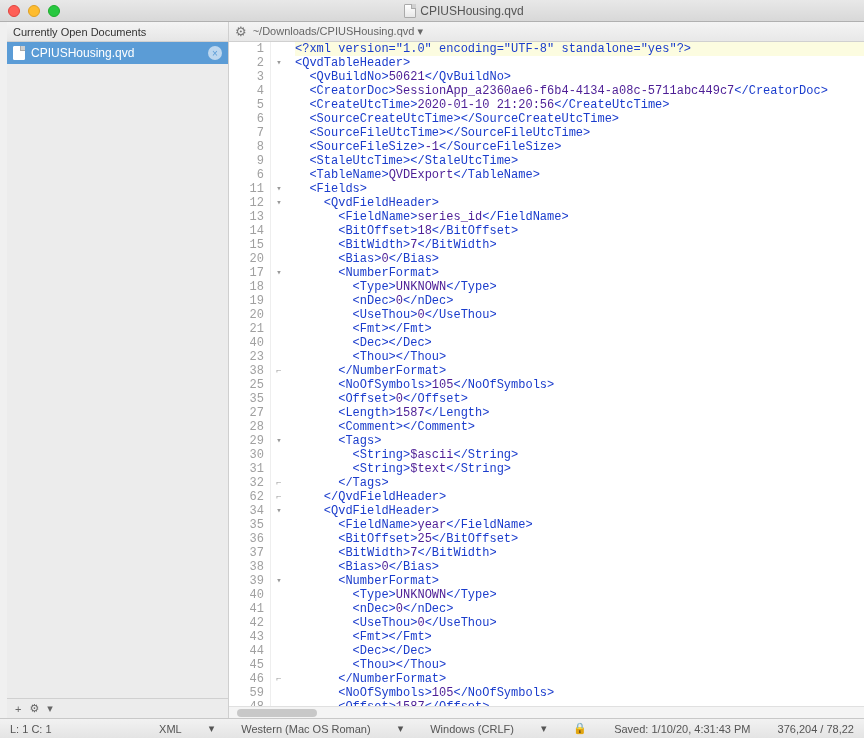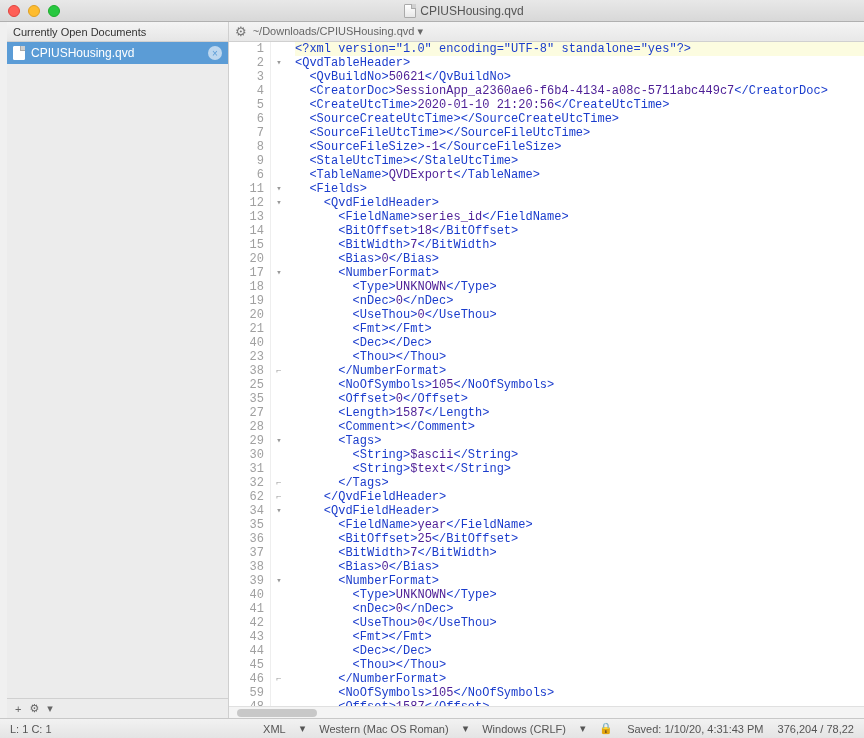--- a/index.html
+++ b/index.html
@@ -79,21 +79,21 @@
 .hl { background:#fcfce0; display:block; }
 .t-tag { color:#1a3ccc; }
 .t-decl { color:#1a3ccc; }
 .t-text { color:#4c1d95; }
 .hscroll { height:12px; background:#f4f4f4; border-top:1px solid #e0e0e0; display:flex; align-items:center;}
 .hthumb { width:80px; height:8px; background:#c8c8c8; border-radius:4px; margin-left:8px;}
 .statusbar {
   position:absolute; bottom:0; left:0; right:0;
   height:20px; background: linear-gradient(#f2f2f2,#e4e4e4);
   border-top:1px solid #c8c8c8;
-  display:flex; align-items:center; gap:14px;
+  display:flex; align-items:center; gap:27px;
   padding: 0 10px; font-size:11px; color:#555;
 }
 .statusbar .sp { flex:1; }
 .lock{font-size:11px;}
 </style>
 </head>
 <body>
 
 <div class="titlebar">
   <div class="traffic-lights">

